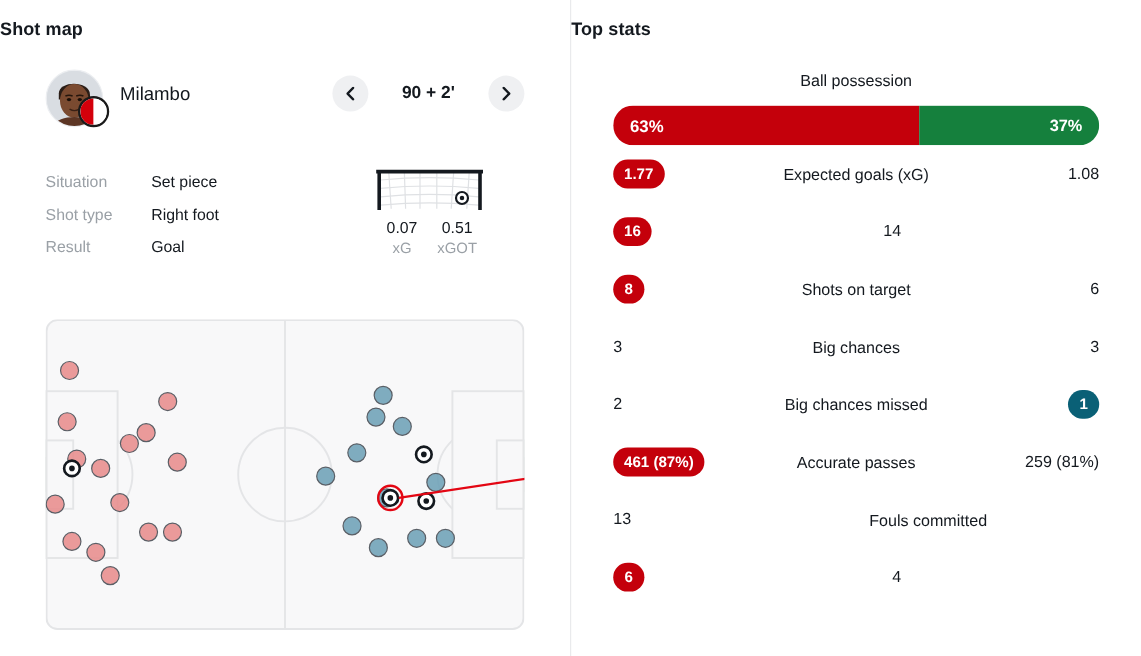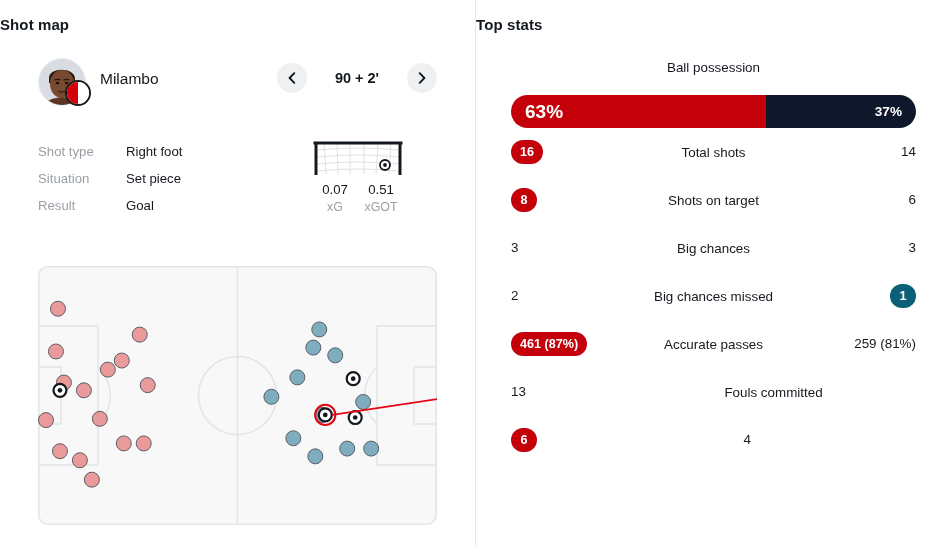--- a/index.html
+++ b/index.html
@@ -79,29 +79,29 @@
   .xgnum{font-size:13.2px;color:#14191f;}
   .xglab{font-size:12.4px;color:#9aa0a6;margin-top:3px;}
 
   
   .pitch-wrap{position:absolute;left:38px;top:266px;width:399px;height:259px;}
   .pitch-svg{display:block;}
 
   
   .stats{position:absolute;left:0;top:60px;width:475px;}
   .poss-label{
-    text-align:center;font-size:13.4px;color:#14191f;margin-bottom:20px;
+    text-align:center;font-size:13.4px;color:#14191f;margin-bottom:13px;
   }
   .poss-bar{
     position:relative;margin:0 35px;height:33px;display:flex;
     border-radius:17px;overflow:hidden;
   }
   .poss-home{
     background:#c4000b;display:flex;align-items:center;
-    color:#fff;font-size:19px;font-weight:700;padding-left:14px;
+    color:#fff;font-size:14px;font-weight:700;padding-left:14px;
     box-sizing:border-box;
   }
   .poss-away{
     background:#0a6076;display:flex;align-items:center;justify-content:flex-end;
     color:#fff;font-size:13.6px;font-weight:700;padding-right:14px;
     box-sizing:border-box;
   }
 
   .stat-row{
     position:relative;height:48px;display:flex;align-items:center;
@@ -171,26 +171,26 @@
 
       <button class="navbtn next">
         <svg width="8" height="12" viewBox="0 0 8 12">
           <path d="M1.7 1.2 L6.4 6 L1.7 10.8" stroke="#14191f" stroke-width="1.9" fill="none" stroke-linecap="round" stroke-linejoin="round"></path>
         </svg>
       </button>
     </div>
 
     <div class="details">
       <div class="det-row">
+        <div class="det-key">Situation</div>
+        <div class="det-val">Set piece</div>
+      </div>
+      <div class="det-row">
         <div class="det-key">Shot type</div>
         <div class="det-val">Right foot</div>
-      </div>
-      <div class="det-row">
-        <div class="det-key">Situation</div>
-        <div class="det-val">Set piece</div>
       </div>
       <div class="det-row">
         <div class="det-key">Result</div>
         <div class="det-val">Goal</div>
       </div>
     </div>
 
     <div class="goalmini">
       <div class="goal-box">
         <svg class="goal-frame" viewBox="0 0 92 38">
@@ -311,31 +311,39 @@
   <div class="panel-right">
     <div class="panel-title">Top stats</div>
 
     <div class="stats">
       <div class="poss-label">Ball possession</div>
 
       <div class="poss-bar">
         <div class="poss-home" id="poss-home" style="flex: 0 0 63%; background: rgb(196, 0, 11);">
           <span>63%</span>
         </div>
-        <div class="poss-away" id="poss-away" style="flex: 0 0 37%; background: #0f172a;">
+        <div class="poss-away" id="poss-away" style="flex: 0 0 37%; background: #15803d;">
           <span>37%</span>
         </div>
       </div>
 
       <div id="stat-rows">
           <div class="stat-row">
             <div class="stat-home">
+              <span class="pill home">1.77</span>
+            </div>
+            <div class="stat-name">Expected goals (xG)</div>
+            <div class="stat-away">
+              <span class="val">1.08</span>
+            </div>
+          </div>
+          <div class="stat-row">
+            <div class="stat-home">
               <span class="pill home">16</span>
             </div>
-            <div class="stat-name">Total shots</div>
             <div class="stat-away">
               <span class="val">14</span>
             </div>
           </div>
           <div class="stat-row">
             <div class="stat-home">
               <span class="pill home">8</span>
             </div>
             <div class="stat-name">Shots on target</div>
             <div class="stat-away">

